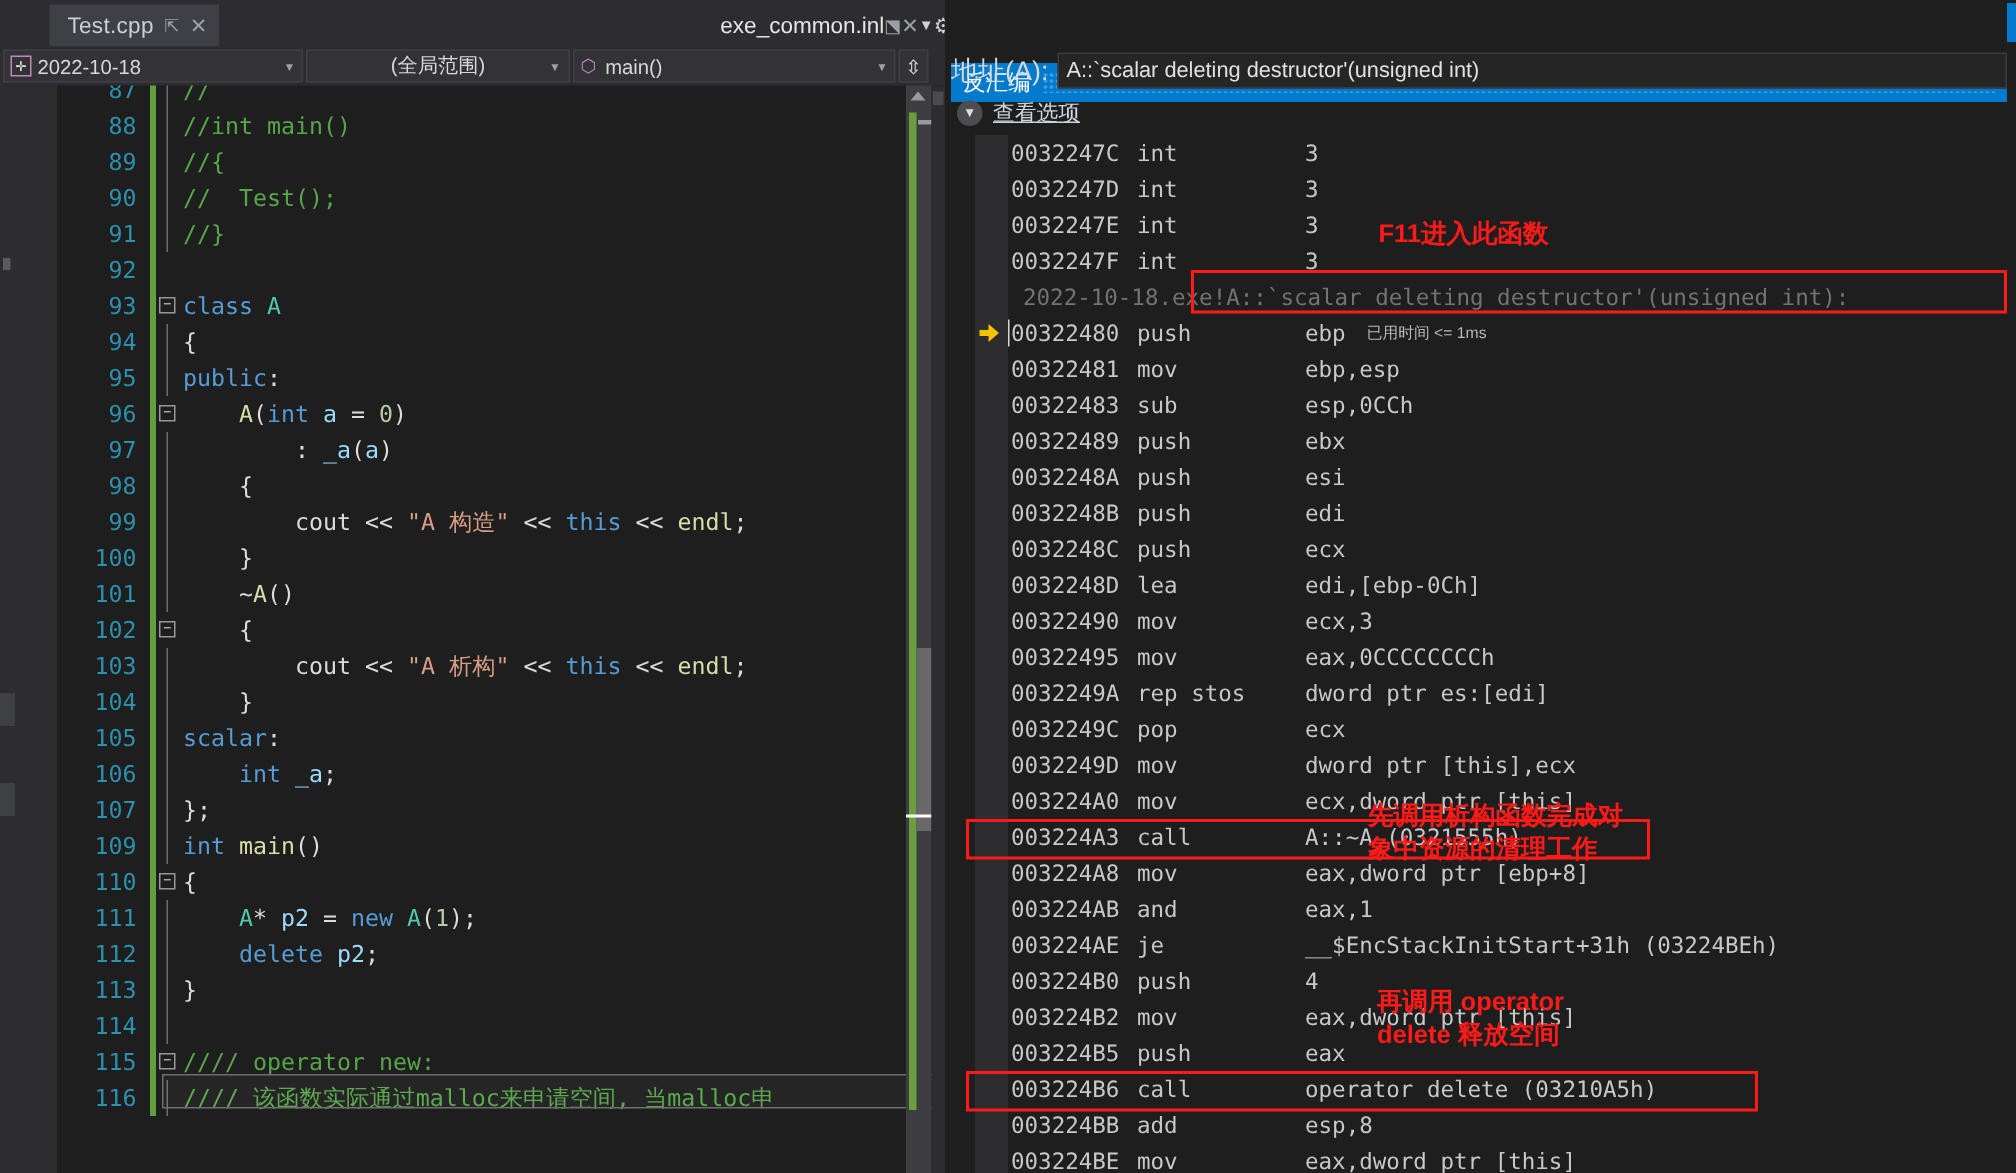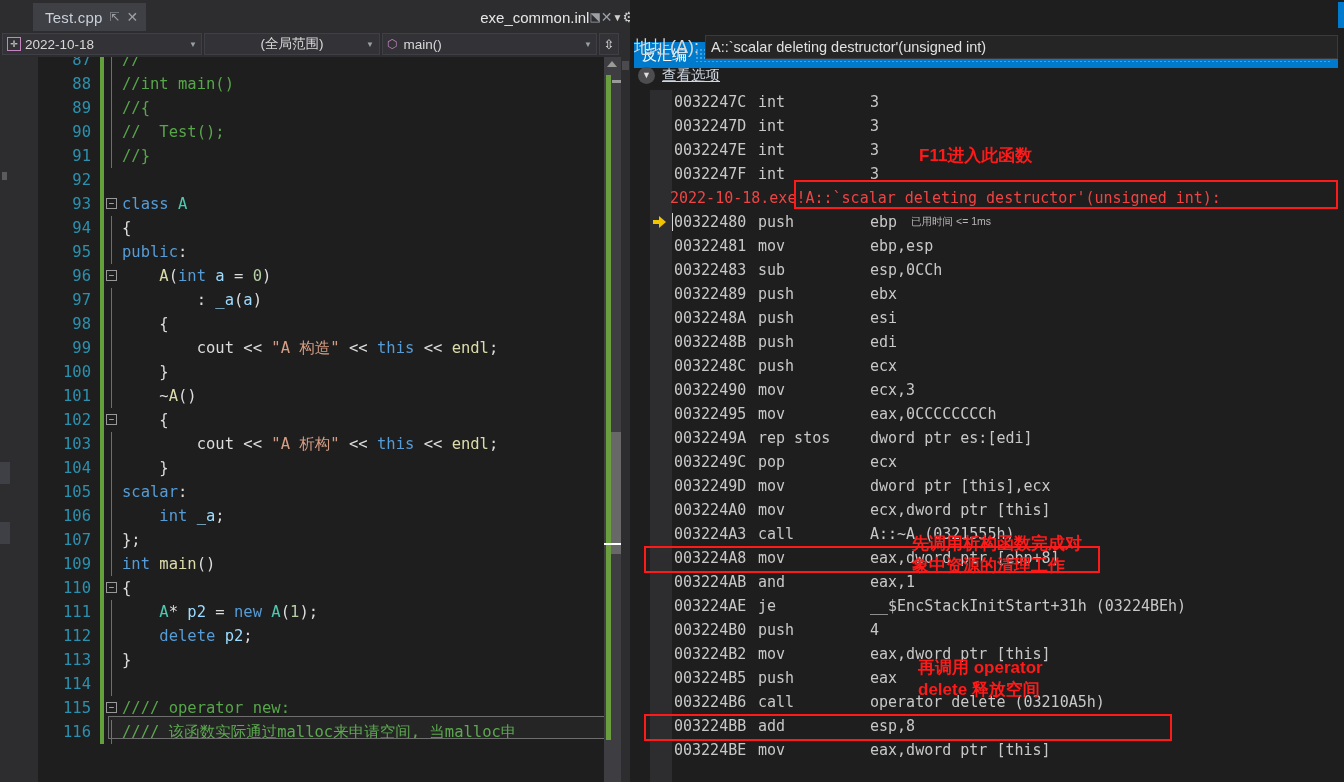--- a/index.html
+++ b/index.html
@@ -114,21 +114,21 @@
                  display:flex; align-items:center; justify-content:center; margin-left:4px; }
   .viewopts .vo-label { color:#cfd6e0; font-size:14.5px; text-decoration:underline; }
 
   .dis-body { position:absolute; left:20px; top:90px; width:590px; height:692px; background:#1e1e1e; overflow:hidden; }
   .dis-gutter { position:absolute; left:0; top:0; width:22px; height:692px; background:#2d2d30; }
   .drow { position:relative; height:24px; display:flex; align-items:center;
           font-family:"DejaVu Sans Mono", monospace; font-size:15px; white-space:pre; color:#c8c8c8; }
   .drow .d-addr { display:inline-block; width:108px; padding-left:24px; color:#c8c8c8; }
   .drow .d-mn   { display:inline-block; width:112px; color:#c8c8c8; }
   .drow .d-op   { color:#c8c8c8; }
-  .drow.src     { color:#ef4444; padding-left:20px; }
+  .drow.src     { color:#737373; padding-left:32px; }
   .drow .timing { color:#b8b8b8; font-size:10.5px; padding-left:14px; font-family:"Liberation Sans", sans-serif; }
   .cur-arrow { position:absolute; left:3px; top:6px; width:0;height:0; }
   .cur-arrow .shaft { position:absolute; left:0; top:4px; width:8px; height:4px; background:#f2c400; }
   .cur-arrow .head { position:absolute; left:6px; top:0; width:0;height:0;
      border-top:6px solid transparent; border-bottom:6px solid transparent; border-left:7px solid #f2c400; }
   .cur-caret { position:absolute; left:22px; top:3px; width:1px; height:18px; background:#d8d8d8; }
 
   
   .ann { position:absolute; color:#ff1a1a; font-size:17px; font-weight:bold; line-height:22px;
          font-family:"Liberation Sans", sans-serif; white-space:pre; }
@@ -256,20 +256,21 @@
           <div class="drow"><span class="d-addr">0032247E</span><span class="d-mn">int</span><span class="d-op">3</span></div>
           <div class="drow"><span class="d-addr">0032247F</span><span class="d-mn">int</span><span class="d-op">3</span></div>
           <div class="drow src"><span>2022-10-18.exe!A::`scalar deleting destructor'(unsigned int):</span></div>
           <div class="drow"><span class="cur-arrow"><span class="shaft"></span><span class="head"></span></span><span class="cur-caret"></span><span class="d-addr">00322480</span><span class="d-mn">push</span><span class="d-op">ebp</span><span class="timing">已用时间 &lt;= 1ms</span></div>
           <div class="drow"><span class="d-addr">00322481</span><span class="d-mn">mov</span><span class="d-op">ebp,esp</span></div>
           <div class="drow"><span class="d-addr">00322483</span><span class="d-mn">sub</span><span class="d-op">esp,0CCh</span></div>
           <div class="drow"><span class="d-addr">00322489</span><span class="d-mn">push</span><span class="d-op">ebx</span></div>
           <div class="drow"><span class="d-addr">0032248A</span><span class="d-mn">push</span><span class="d-op">esi</span></div>
           <div class="drow"><span class="d-addr">0032248B</span><span class="d-mn">push</span><span class="d-op">edi</span></div>
           <div class="drow"><span class="d-addr">0032248C</span><span class="d-mn">push</span><span class="d-op">ecx</span></div>
+          <div class="drow"><span class="d-addr">0032248D</span><span class="d-mn">lea</span><span class="d-op">edi,[ebp-0Ch]</span></div>
           <div class="drow"><span class="d-addr">00322490</span><span class="d-mn">mov</span><span class="d-op">ecx,3</span></div>
           <div class="drow"><span class="d-addr">00322495</span><span class="d-mn">mov</span><span class="d-op">eax,0CCCCCCCCh</span></div>
           <div class="drow"><span class="d-addr">0032249A</span><span class="d-mn">rep stos</span><span class="d-op">dword ptr es:[edi]</span></div>
           <div class="drow"><span class="d-addr">0032249C</span><span class="d-mn">pop</span><span class="d-op">ecx</span></div>
           <div class="drow"><span class="d-addr">0032249D</span><span class="d-mn">mov</span><span class="d-op">dword ptr [this],ecx</span></div>
           <div class="drow"><span class="d-addr">003224A0</span><span class="d-mn">mov</span><span class="d-op">ecx,dword ptr [this]</span></div>
           <div class="drow"><span class="d-addr">003224A3</span><span class="d-mn">call</span><span class="d-op">A::~A (0321555h)</span></div>
           <div class="drow"><span class="d-addr">003224A8</span><span class="d-mn">mov</span><span class="d-op">eax,dword ptr [ebp+8]</span></div>
           <div class="drow"><span class="d-addr">003224AB</span><span class="d-mn">and</span><span class="d-op">eax,1</span></div>
           <div class="drow"><span class="d-addr">003224AE</span><span class="d-mn">je</span><span class="d-op">__$EncStackInitStart+31h (03224BEh)</span></div>

